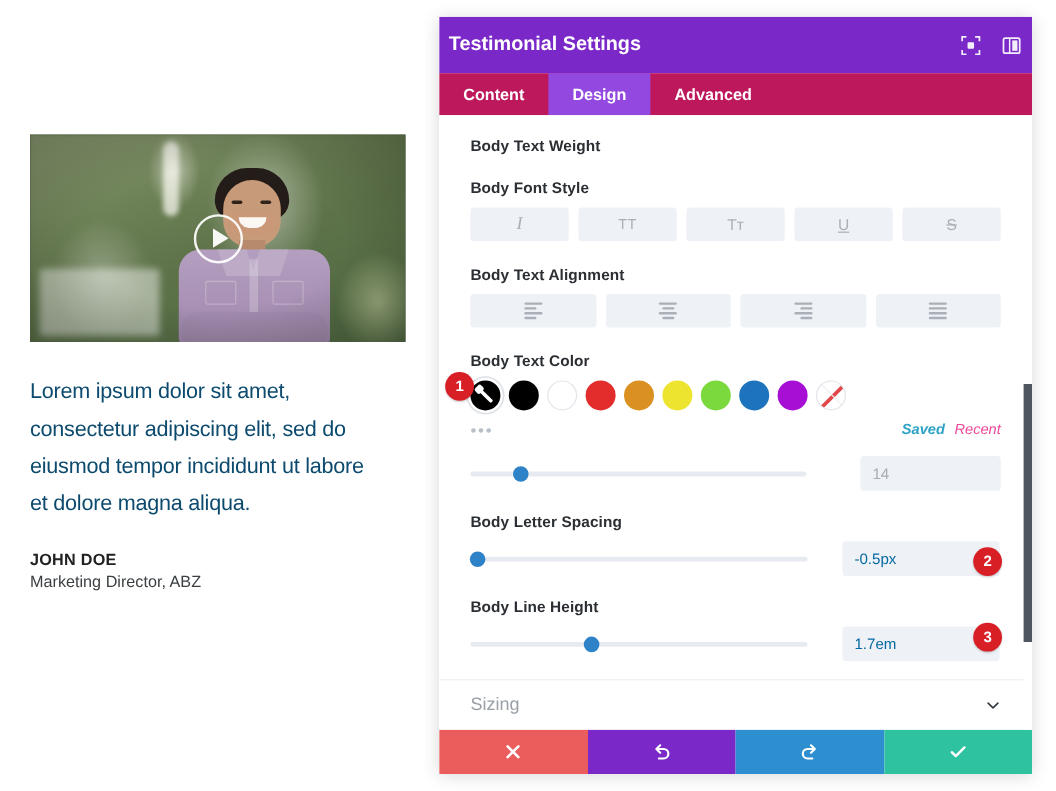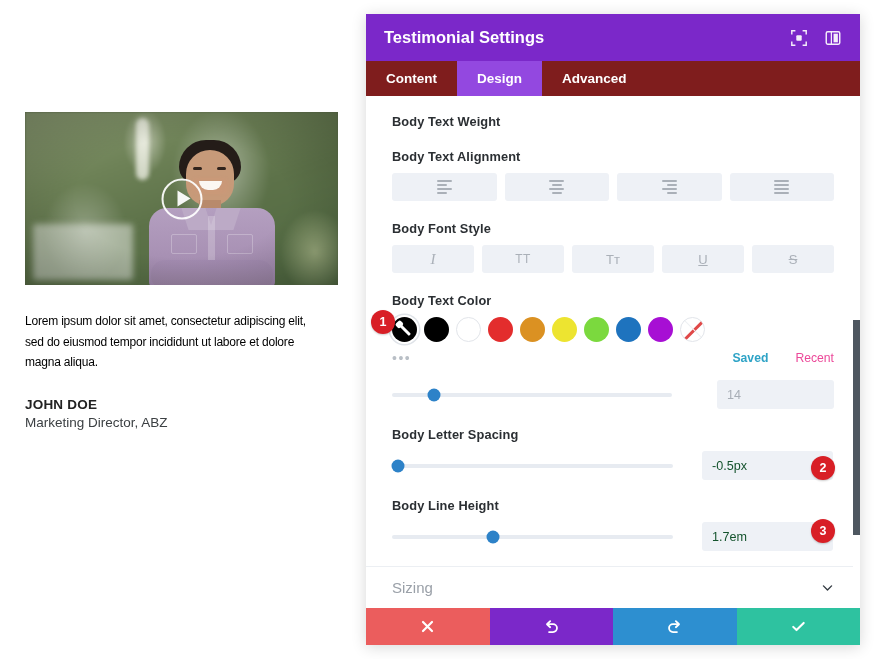--- a/index.html
+++ b/index.html
@@ -101,45 +101,45 @@
     border:2.5px solid rgba(255,255,255,.93);
     display:flex; align-items:center; justify-content:center;
   }
   .play-tri {
     width:0; height:0; margin-left:4px;
     border-left:13px solid rgba(255,255,255,.95);
     border-top:8px solid transparent; border-bottom:8px solid transparent;
   }
   #quote {
     margin-top:26px; width:286px;
-    font-size:12px; line-height:1.72; color:#000000; letter-spacing:-0.2px;
+    font-size:18px; line-height:1.72; color:#0c4a6e; letter-spacing:-0.2px;
   }
   #author-name {
     margin-top:24px; font-size:13.5px; font-weight:bold; color:#222;
     letter-spacing:.2px;
   }
   #author-role { margin-top:3px; font-size:13.5px; color:#3c4043; }
 
   
   #panel {
     position:absolute; left:366px; top:14px; width:494px; height:631px;
     background:#ffffff;
     box-shadow:0 2px 14px rgba(0,0,0,.16);
     display:flex; flex-direction:column; overflow:hidden;
   }
   #panel-header {
     height:47px; background:#7b28c9; flex:none;
-    display:flex; align-items:center; padding:0 18px;
+    display:flex; align-items:center; padding:0 8px;
   }
   #panel-title { color:#fff; font-size:16.5px; font-weight:bold; flex:1; }
   .hdr-icons { display:flex; gap:16px; align-items:center; }
   .hdr-icon { width:18px; height:18px; opacity:.92; cursor:pointer; }
 
   #tabs {
-    height:35px; background:#7f1d1d; flex:none; display:flex;
+    height:35px; background:#be185d; flex:none; display:flex;
   }
   .tab {
     padding:0 20px; height:35px; line-height:35px;
     color:#fff; font-size:13.5px; font-weight:bold; cursor:pointer;
   }
   .tab.active { background:#9348e0; }
 
   #panel-body {
     flex:1; overflow:hidden; position:relative; background:#fff;
     padding:18px 26px 0 26px;
@@ -217,39 +217,39 @@
     background:#e04848; transform:translateX(-50%) rotate(45deg);
   }
   .sw.none:after {
     content:""; position:absolute; left:-3px; top:50%; width:32px; height:1px;
     background:#eef0f3; transform:translateY(-50%) rotate(45deg);
   }
   .swatch-meta {
     display:flex; align-items:center; margin-top:7px; height:17px;
   }
   .dots { color:#b9bfc6; font-size:14px; letter-spacing:1.5px; cursor:pointer; width:40px; }
-  .meta-links { margin-left:auto; display:flex; gap:27px; }
+  .meta-links { margin-left:auto; display:flex; gap:8px;font-style:italic; }
   .lnk { font-size:12.2px; cursor:pointer; }
   .lnk.saved { color:#2ea3c6; font-weight:bold; }
   .lnk.recent { color:#ec4899; }
 
   
   .slider-group { margin-bottom:18px; }
   .slider-row { display:flex; align-items:center; gap:0; position:relative; }
   .track-wrap { position:relative; height:18px; display:flex; align-items:center; }
   .track {
     width:100%; height:4px; background:#e7ebf1; border-radius:2px; position:relative;
   }
   .thumb {
     position:absolute; top:50%; width:13px; height:13px; border-radius:50%;
     background:#2d82c8; transform:translate(-50%,-50%); cursor:pointer;
   }
   .val-input {
     height:29px; background:#eef1f6; border:none; border-radius:3px;
-    font-size:12.6px; padding:0 10px; color:#14532d;
+    font-size:12.6px; padding:0 10px; color:#0369a1;
     font-family:"Liberation Sans", sans-serif;
   }
   .val-input.placeholder { color:#a8aeb6; }
 
   
   #sizing-row {
     position:absolute; left:0; right:0; bottom:0; height:42px;
     border-top:1px solid #eceff3; background:#fff;
     display:flex; align-items:center; padding:0 26px; cursor:pointer;
   }
@@ -349,20 +349,41 @@
     <div class="tab">Advanced</div>
   </div>
 
   <div id="panel-body">
 
     <div class="group">
       <div class="field-label">Body Text Weight</div>
     </div>
 
     <div class="group">
+      <div class="field-label">Body Font Style</div>
+      <div class="btn-row">
+        <div class="opt-btn">
+            <span class="g-i">I</span>
+          </div>
+        <div class="opt-btn">
+            <span class="g-tt">TT</span>
+          </div>
+        <div class="opt-btn">
+            <span class="g-tsc">Tт</span>
+          </div>
+        <div class="opt-btn">
+            <span class="g-u">U</span>
+          </div>
+        <div class="opt-btn">
+            <span class="g-s">S</span>
+          </div>
+      </div>
+    </div>
+
+    <div class="group">
       <div class="field-label">Body Text Alignment</div>
       <div class="btn-row">
         <div class="opt-btn">
           <span class="align-icon align-left">
               <span></span>
               <span></span>
               <span></span>
               <span></span>
             </span>
         </div>
@@ -383,41 +404,20 @@
             </span>
         </div>
         <div class="opt-btn">
           <span class="align-icon align-just">
               <span></span>
               <span></span>
               <span></span>
               <span></span>
             </span>
         </div>
-      </div>
-    </div>
-
-    <div class="group">
-      <div class="field-label">Body Font Style</div>
-      <div class="btn-row">
-        <div class="opt-btn">
-            <span class="g-i">I</span>
-          </div>
-        <div class="opt-btn">
-            <span class="g-tt">TT</span>
-          </div>
-        <div class="opt-btn">
-            <span class="g-tsc">Tт</span>
-          </div>
-        <div class="opt-btn">
-            <span class="g-u">U</span>
-          </div>
-        <div class="opt-btn">
-            <span class="g-s">S</span>
-          </div>
       </div>
     </div>
 
     <div class="group" style="margin-bottom:14px;">
       <div class="field-label">Body Text Color</div>
       <div class="swatch-row">
         <div class="sw selected" style="background:#000000">
           <span class="eyedrop"></span>
         </div>
         <div class="sw" style="background:#000000"></div>

